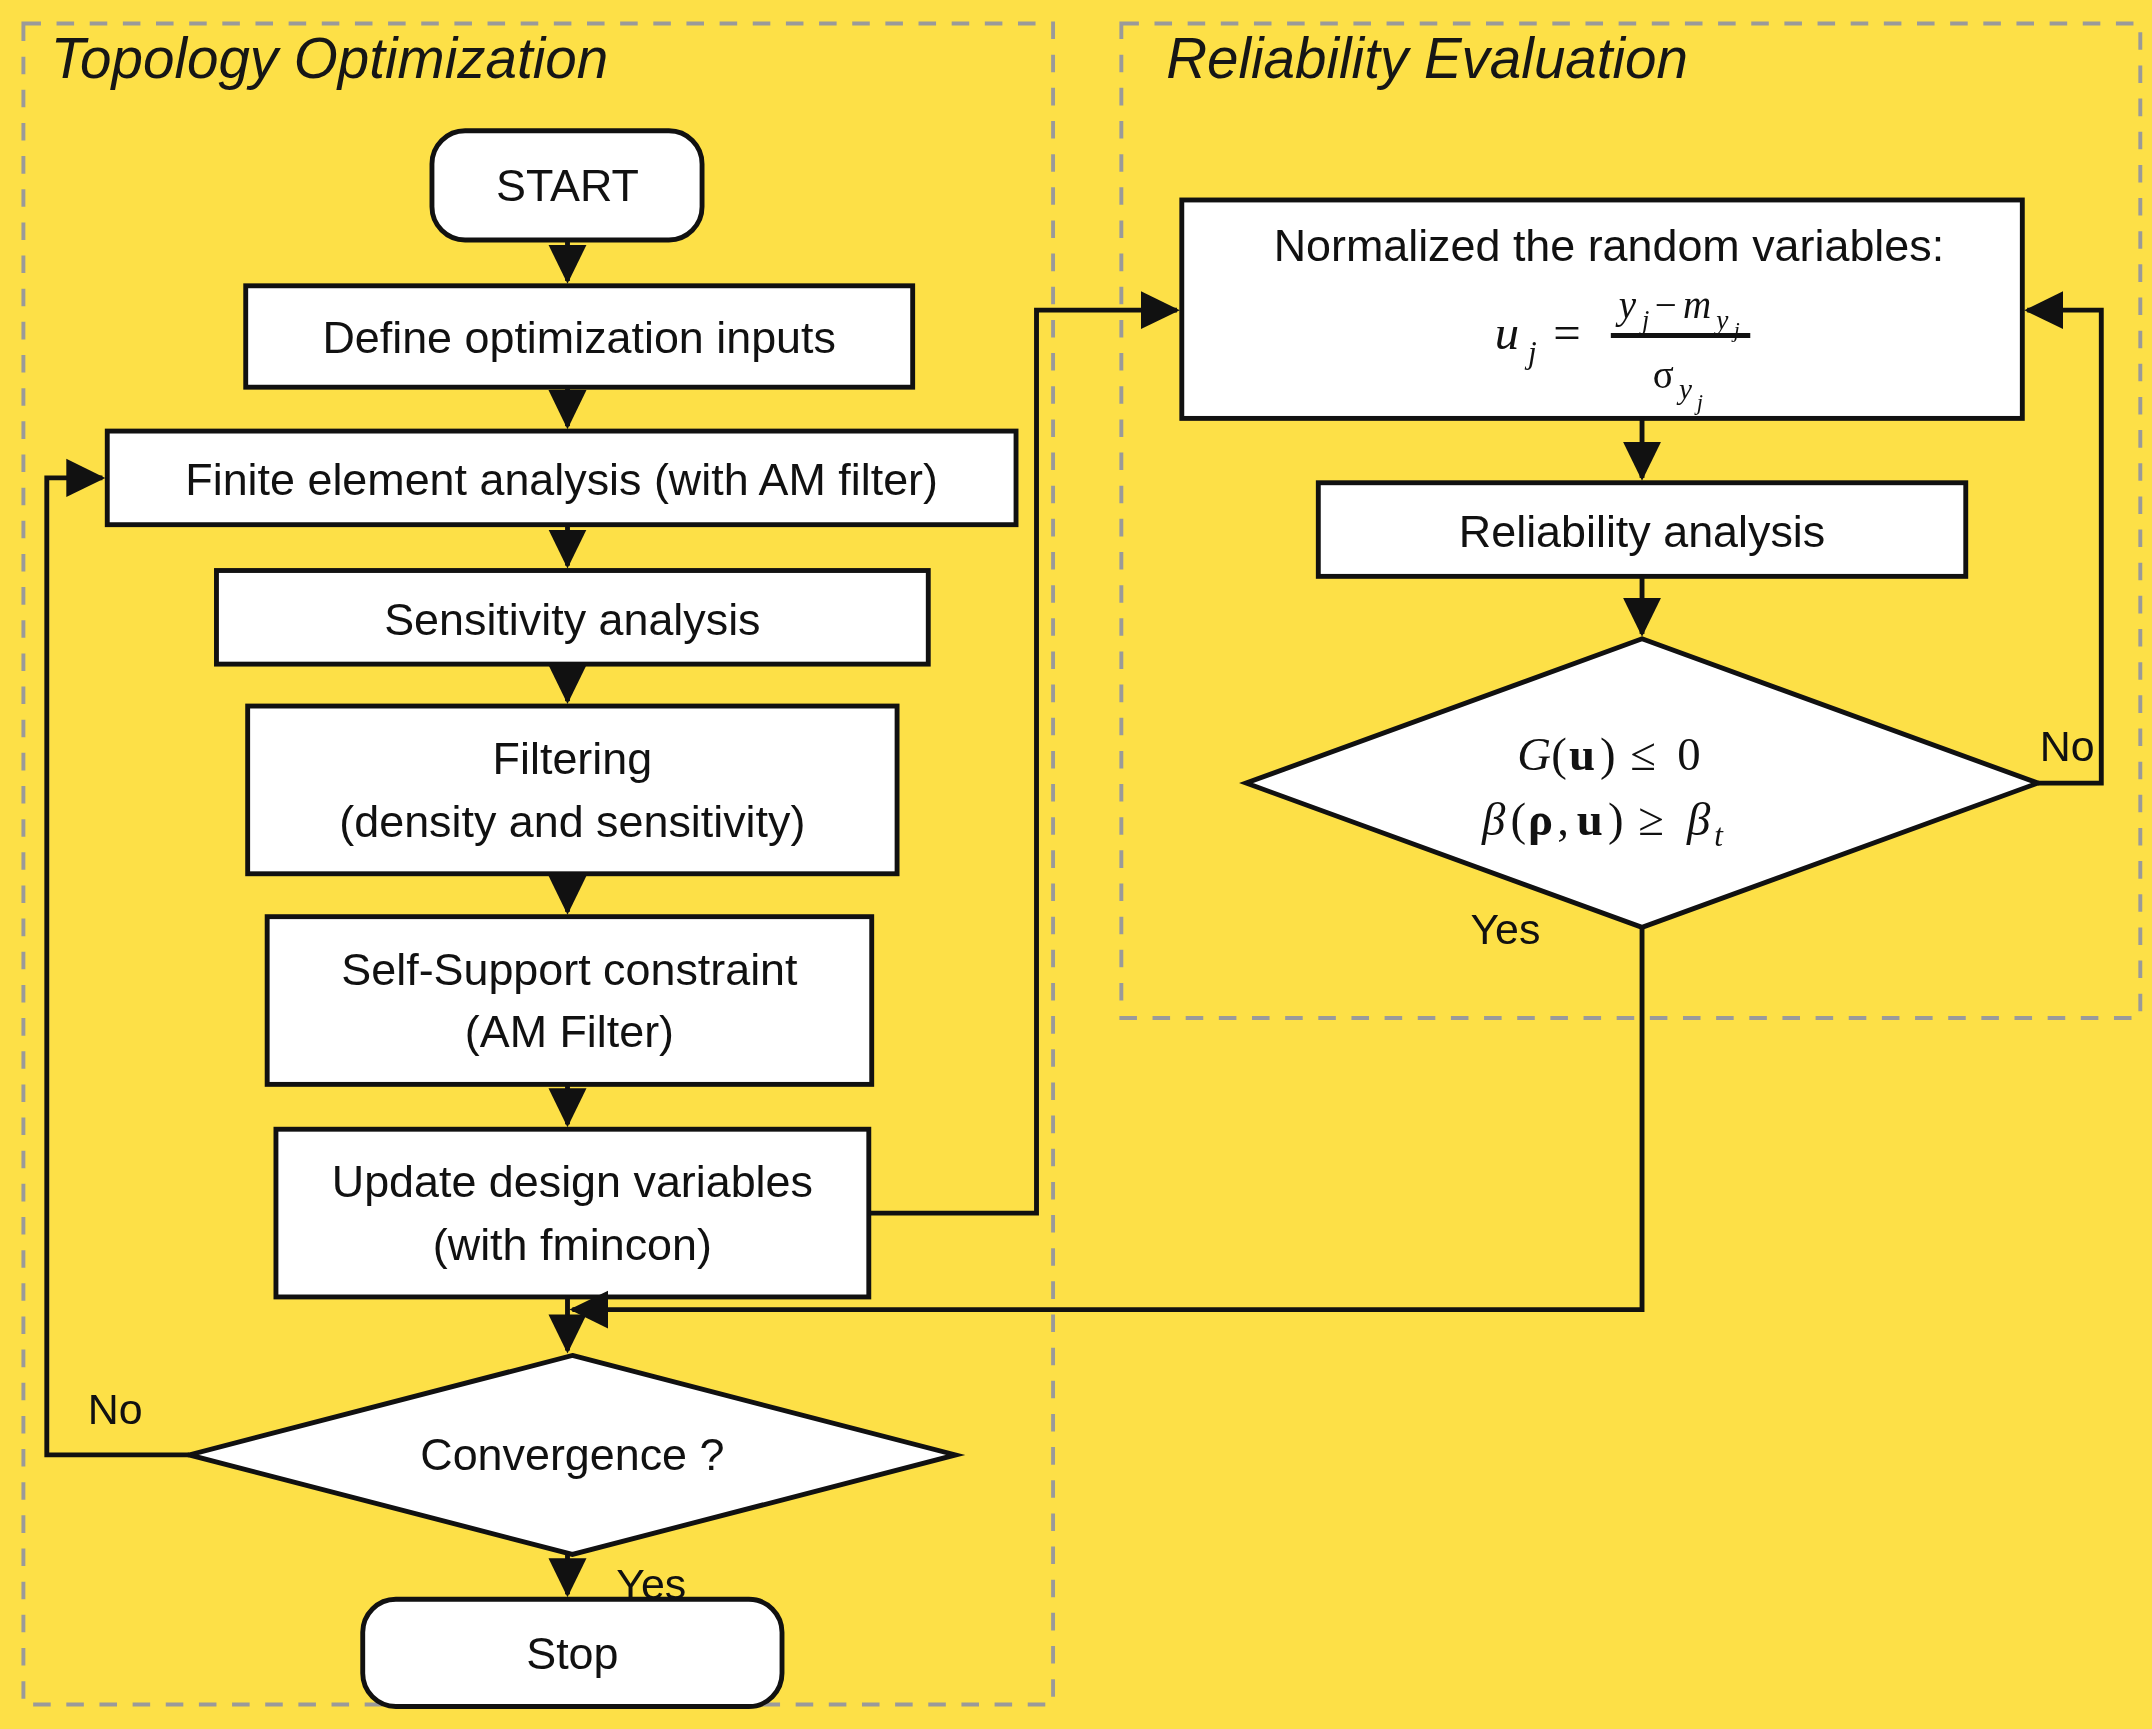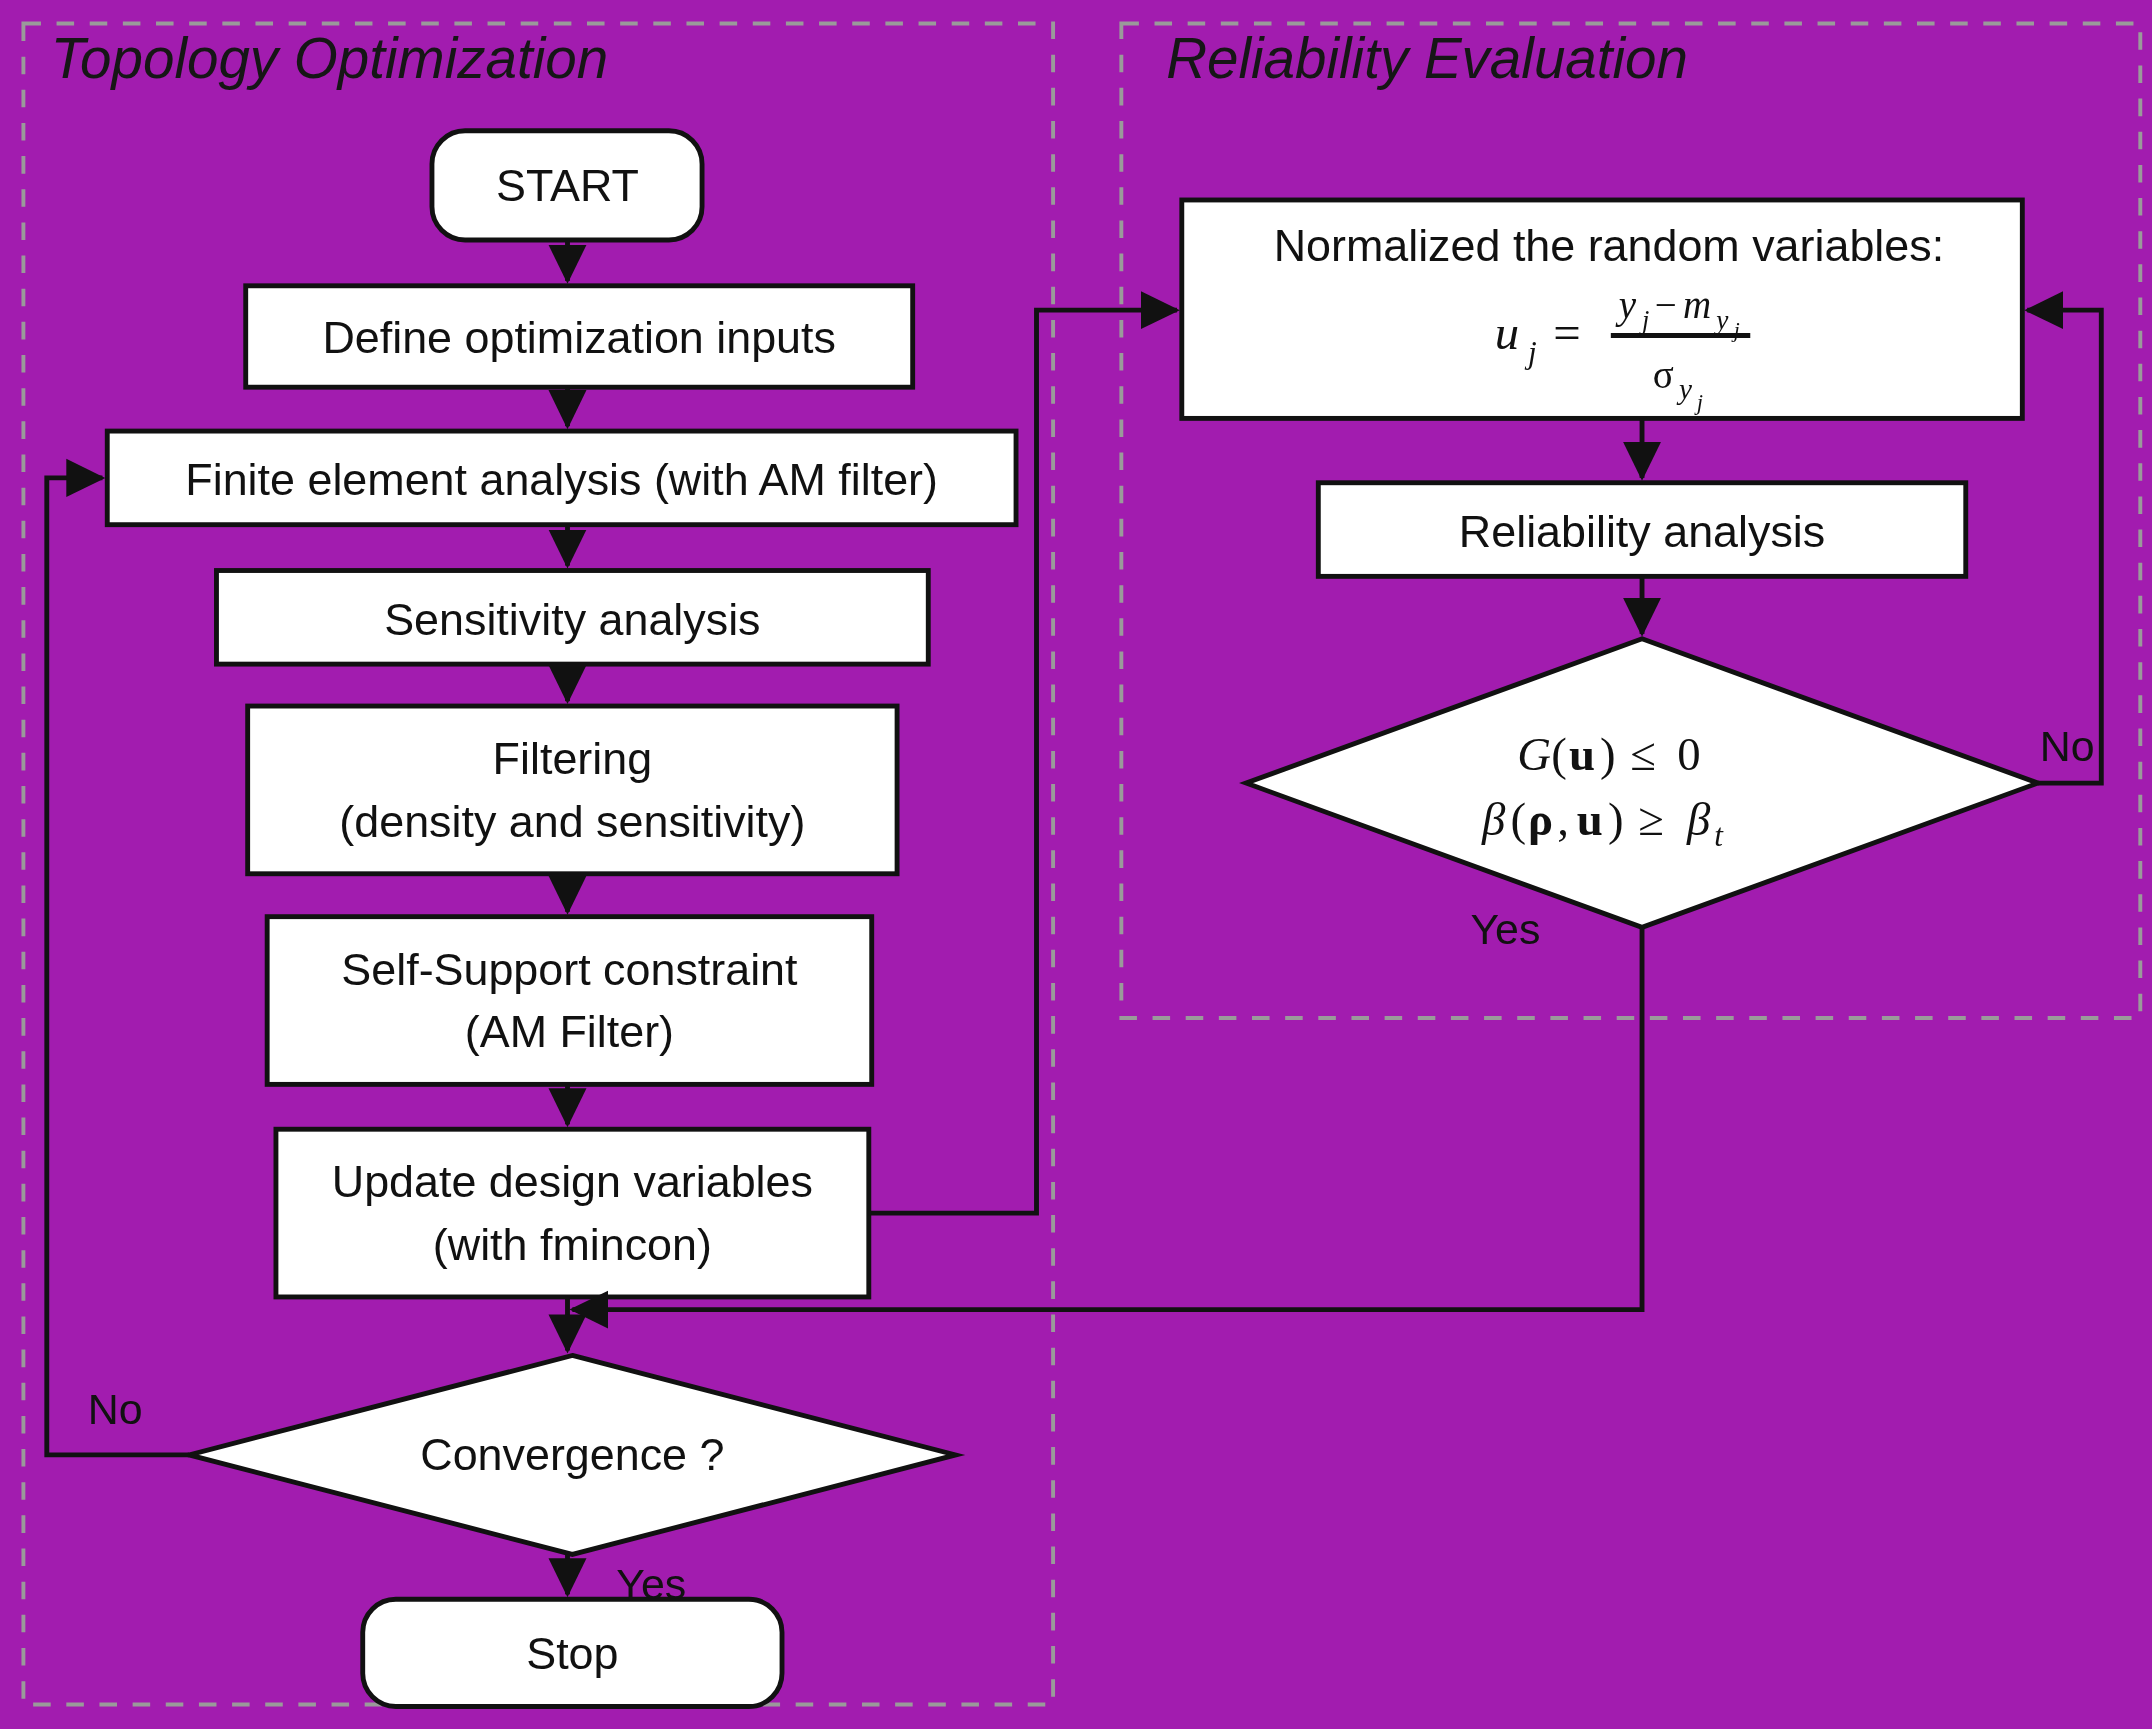--- a/index.html
+++ b/index.html
@@ -1,16 +1,16 @@
 <!DOCTYPE html>
 <html><head>
 <meta charset="utf-8">
 <style>
   html,body{margin:0;padding:0;background:#ffffff;}
-  #stage{position:relative;width:2152px;height:1729px;background:#a21caf;
+  #stage{position:relative;width:2152px;height:1729px;background:#fde047;
          font-family:"Liberation Sans", sans-serif;}
   svg{position:absolute;top:0;left:0;width:2152px;height:1729px;overflow:visible;}
   .panel-title{font-style:italic;font-size:58px;fill:#161616;font-family:"Liberation Sans", sans-serif;}
   .node-text{font-size:46px;fill:#111;font-family:"Liberation Sans", sans-serif;text-anchor:middle;}
   .edge-label{font-size:44px;fill:#111;font-family:"Liberation Sans", sans-serif;}
   .math{font-family:"Liberation Serif", serif;font-style:italic;fill:#111;}
   .mathup{font-family:"Liberation Serif", serif;font-style:normal;fill:#111;}
   .mathbold{font-family:"Liberation Serif", serif;font-style:normal;font-weight:bold;fill:#111;}
   .box{fill:#ffffff;stroke:#111111;stroke-width:5;}
   .dashbox{fill:none;stroke:#9a9a9a;stroke-width:4;stroke-dasharray:18 16;}

